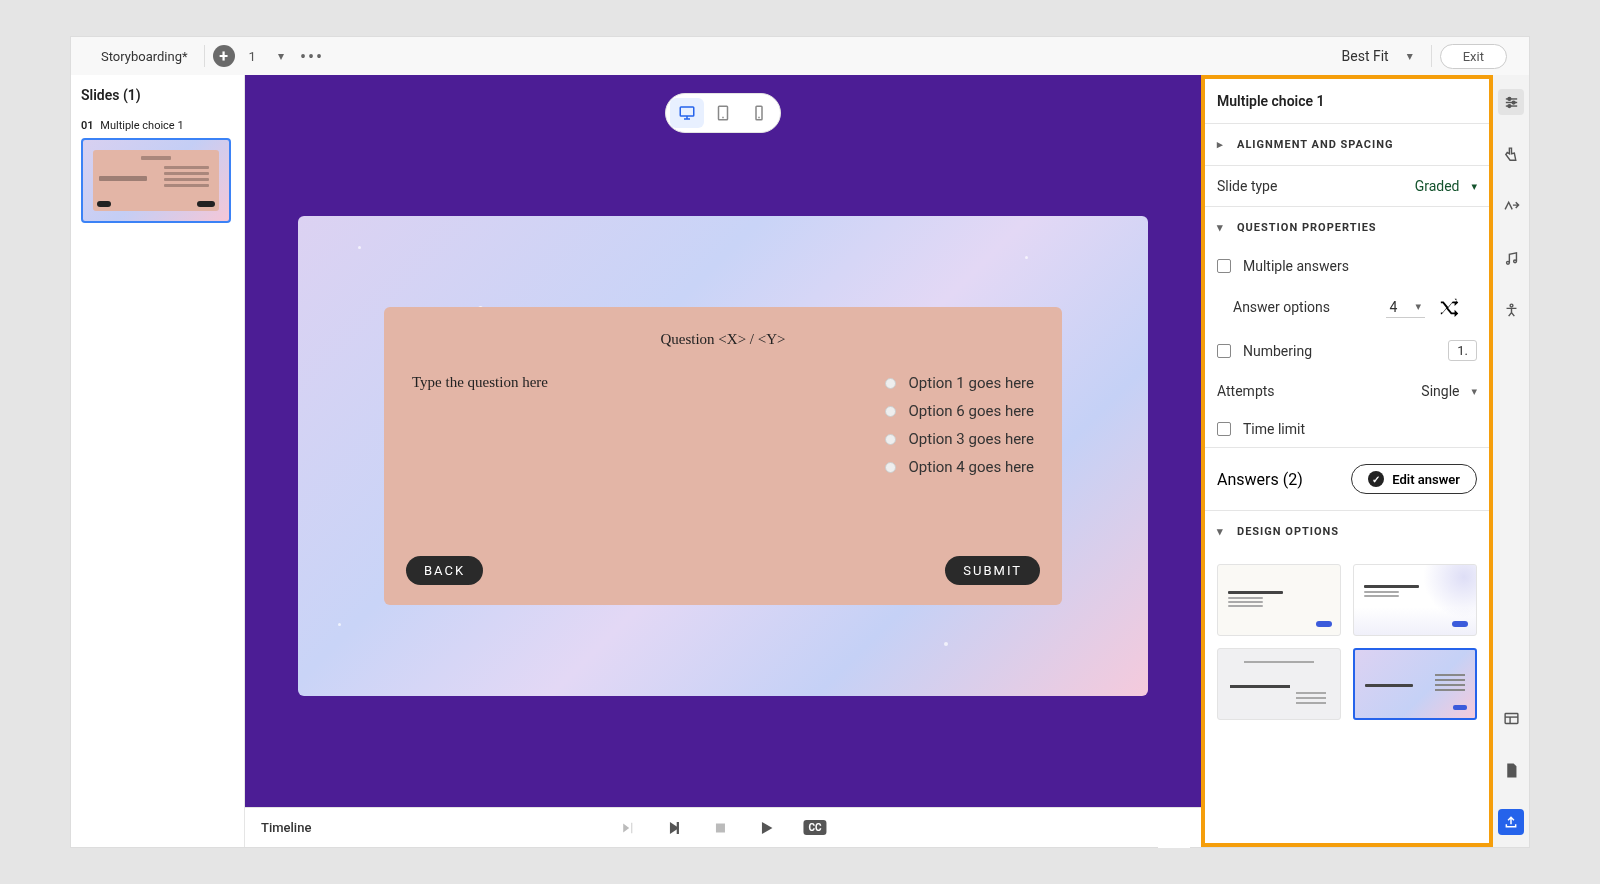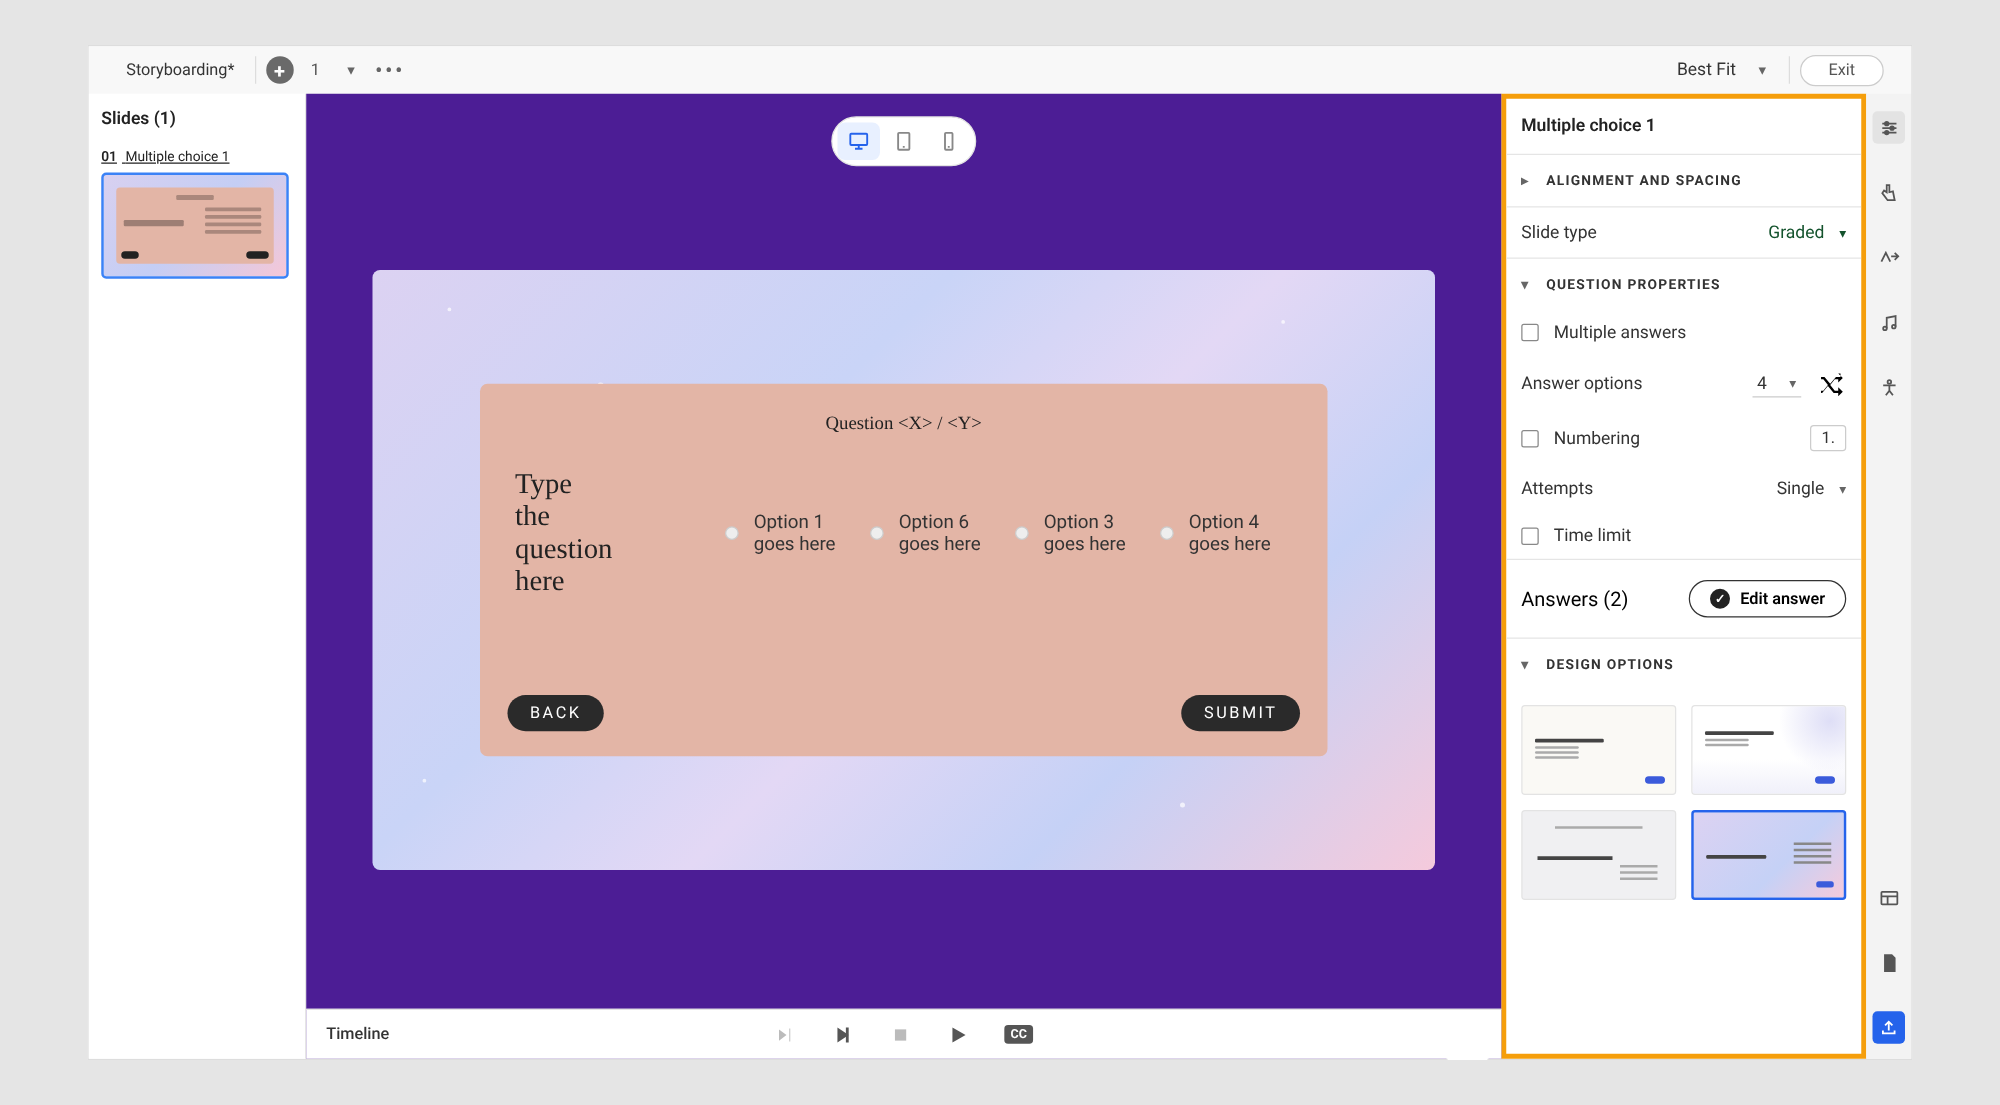--- a/index.html
+++ b/index.html
@@ -14,21 +14,21 @@
 .more-dots { color: #666; font-size: 18px; padding: 0 8px; cursor: pointer; letter-spacing: 2px; }
 .toolbar-spacer { flex: 1; }
 .zoom-select { display: flex; align-items: center; font-size: 14px; color: #333; padding: 0 10px; cursor: pointer; }
 .zoom-select span:last-child { margin-left: 18px; color: #666; font-size: 12px; }
 .exit-btn { border: 1px solid #ccc; border-radius: 16px; padding: 4px 22px; font-size: 13px; color: #555; background: white; cursor: pointer; }
 
 .main-row { flex: 1; display: flex; min-height: 0; }
 
 .slides-panel { width: 174px; background: #fff; border-right: 1px solid #e5e5e5; padding: 12px 10px; }
 .slides-header { font-size: 14px; font-weight: 600; color: #222; margin-bottom: 16px; }
-.slide-thumb-row { font-size: 11px; color: #222; margin-bottom: 6px; text-decoration: underline; }
+.slide-thumb-row { font-size: 11px; color: #222; margin-bottom: 6px; }
 .slide-thumb-num { font-weight: 600; margin-right: 4px; }
 .slide-thumb { width: 150px; height: 85px; border: 2px solid #3b82f6; border-radius: 4px; background: linear-gradient(135deg, #d8d0f0 0%, #c4cef5 50%, #f5c7d7 100%); position: relative; overflow: hidden; }
 .slide-thumb-inner { position: absolute; inset: 10px 10px 10px 10px; background: #e3b5a6; border-radius: 3px; }
 .slide-thumb-inner::before { content: ""; position: absolute; top: 6px; left: 50%; transform: translateX(-50%); width: 30px; height: 4px; background: rgba(0,0,0,0.25); border-radius: 1px; }
 .slide-thumb-q { position: absolute; left: 6px; top: 26px; width: 48px; height: 5px; background: rgba(0,0,0,0.3); border-radius: 1px; }
 .slide-thumb-opts { position: absolute; right: 10px; top: 16px; width: 45px; }
 .slide-thumb-opt { height: 3px; background: rgba(0,0,0,0.25); margin-bottom: 3px; border-radius: 1px; }
 .slide-thumb-back { position: absolute; bottom: 4px; left: 4px; width: 14px; height: 6px; background: #222; border-radius: 3px; }
 .slide-thumb-submit { position: absolute; bottom: 4px; right: 4px; width: 18px; height: 6px; background: #222; border-radius: 3px; }
 
@@ -37,22 +37,22 @@
 .device-btn { width: 34px; height: 30px; display: flex; align-items: center; justify-content: center; border-radius: 6px; cursor: pointer; color: #888; }
 .device-btn.active { background: #e8f0ff; color: #2563eb; }
 .device-btn svg { width: 18px; height: 18px; }
 
 .canvas-wrap { flex: 1; display: flex; align-items: center; justify-content: center; padding: 50px 20px 20px; }
 .slide-canvas { width: 850px; height: 480px; background: linear-gradient(135deg, #dcd2f2 0%, #c9d4f7 35%, #e3d8f5 55%, #c5d1f6 75%, #f5cadc 100%); border-radius: 6px; position: relative; display: flex; align-items: center; justify-content: center; }
 .star-dot { position: absolute; width: 3px; height: 3px; background: rgba(255,255,255,0.7); border-radius: 50%; }
 .question-card { width: 678px; height: 298px; background: #e3b5a6; border-radius: 6px; position: relative; padding: 24px 22px; }
 .q-counter { text-align: center; font-size: 15px; color: #222; margin-bottom: 26px; font-family: Georgia, serif; }
 .q-body { display: flex; gap: 90px; padding: 0 6px; }
-.q-text { font-size: 23px; color: #222; font-family: Georgia, serif; flex: 1; }
-.q-options { display: flex; flex-direction: row; gap: 10px; }
+.q-text { font-size: 15px; color: #222; font-family: Georgia, serif; flex: 1; }
+.q-options { display: flex; flex-direction: column; gap: 10px; }
 .q-opt { display: flex; align-items: center; gap: 12px; font-size: 15px; color: #333; font-family: Georgia, serif; }
 .q-radio { width: 11px; height: 11px; border-radius: 50%; background: #eee; border: 1px solid #ccc; flex-shrink: 0; }
 .q-back { position: absolute; bottom: 20px; left: 22px; background: #2a2a2a; color: #fff; border: none; border-radius: 16px; padding: 7px 18px; font-size: 13px; letter-spacing: 2px; cursor: pointer; }
 .q-submit { position: absolute; bottom: 20px; right: 22px; background: #2a2a2a; color: #fff; border: none; border-radius: 16px; padding: 7px 18px; font-size: 13px; letter-spacing: 2px; cursor: pointer; }
 
 .expand-tab { position: absolute; bottom: -1px; right: 10px; width: 34px; height: 16px; background: #fff; border: 1px solid #ddd; border-bottom: none; border-radius: 4px 4px 0 0; display: flex; align-items: center; justify-content: center; cursor: pointer; color: #666; font-size: 10px; }
 
 .timeline-bar { height: 40px; background: #fff; border-top: 1px solid #e3e3e3; display: flex; align-items: center; padding: 0 16px; gap: 30px; position: relative; }
 .timeline-label { font-size: 13px; color: #333; font-weight: 500; }
 .tl-controls { position: absolute; left: 50%; transform: translateX(-50%); display: flex; align-items: center; gap: 28px; }
@@ -65,21 +65,21 @@
 .props-panel { width: 292px; background: #fff; border: 4px solid #f59e0b; display: flex; flex-direction: column; overflow-y: auto; }
 .props-title { font-size: 14px; font-weight: 600; padding: 14px 12px; color: #222; }
 .prop-section { border-top: 1px solid #e5e5e5; }
 .sect-header { display: flex; align-items: center; gap: 10px; padding: 14px 12px; font-size: 11px; font-weight: 700; letter-spacing: 1px; color: #333; cursor: pointer; }
 .sect-header .chev-icon { font-size: 11px; color: #666; width: 10px; }
 .prop-row { display: flex; align-items: center; justify-content: space-between; padding: 12px 12px; font-size: 14px; color: #333; }
 .prop-row .val-select { display: flex; align-items: center; gap: 12px; color: #14532d; font-size: 14px; cursor: pointer; }
 .prop-row .val-select.dark { color: #333; }
 .chk-row { display: flex; align-items: center; gap: 12px; padding: 10px 12px; font-size: 14px; color: #333; }
 .chk-box { width: 14px; height: 14px; border: 1.5px solid #888; border-radius: 2px; cursor: pointer; }
-.answer-opts-row { display: flex; align-items: center; justify-content: space-between; padding: 12px 12px; font-size: 14px; }
+.answer-opts-row { display: flex; align-items: center; justify-content: space-between; padding: 12px 28px; font-size: 14px; }
 .ao-left { color: #333; }
 .ao-right { display: flex; align-items: center; gap: 14px; }
 .ao-select { display: flex; align-items: center; gap: 18px; border-bottom: 1px solid #ccc; padding: 2px 4px; cursor: pointer; font-size: 14px; color: #333; }
 .shuffle-icon { width: 22px; height: 22px; cursor: pointer; }
 .num-box { border: 1px solid #ccc; border-radius: 3px; padding: 2px 8px; font-size: 13px; color: #333; }
 .answers-row { display: flex; align-items: center; justify-content: space-between; padding: 16px 12px; border-top: 1px solid #e5e5e5; }
 .edit-answer-btn { display: flex; align-items: center; gap: 8px; border: 1.5px solid #333; border-radius: 18px; padding: 6px 16px; font-size: 13px; font-weight: 600; cursor: pointer; background: #fff; }
 .edit-answer-btn .check-circle { width: 16px; height: 16px; border-radius: 50%; background: #222; display: flex; align-items: center; justify-content: center; color: white; font-size: 10px; }
 
 .design-grid { display: grid; grid-template-columns: 1fr 1fr; gap: 12px; padding: 12px; }

